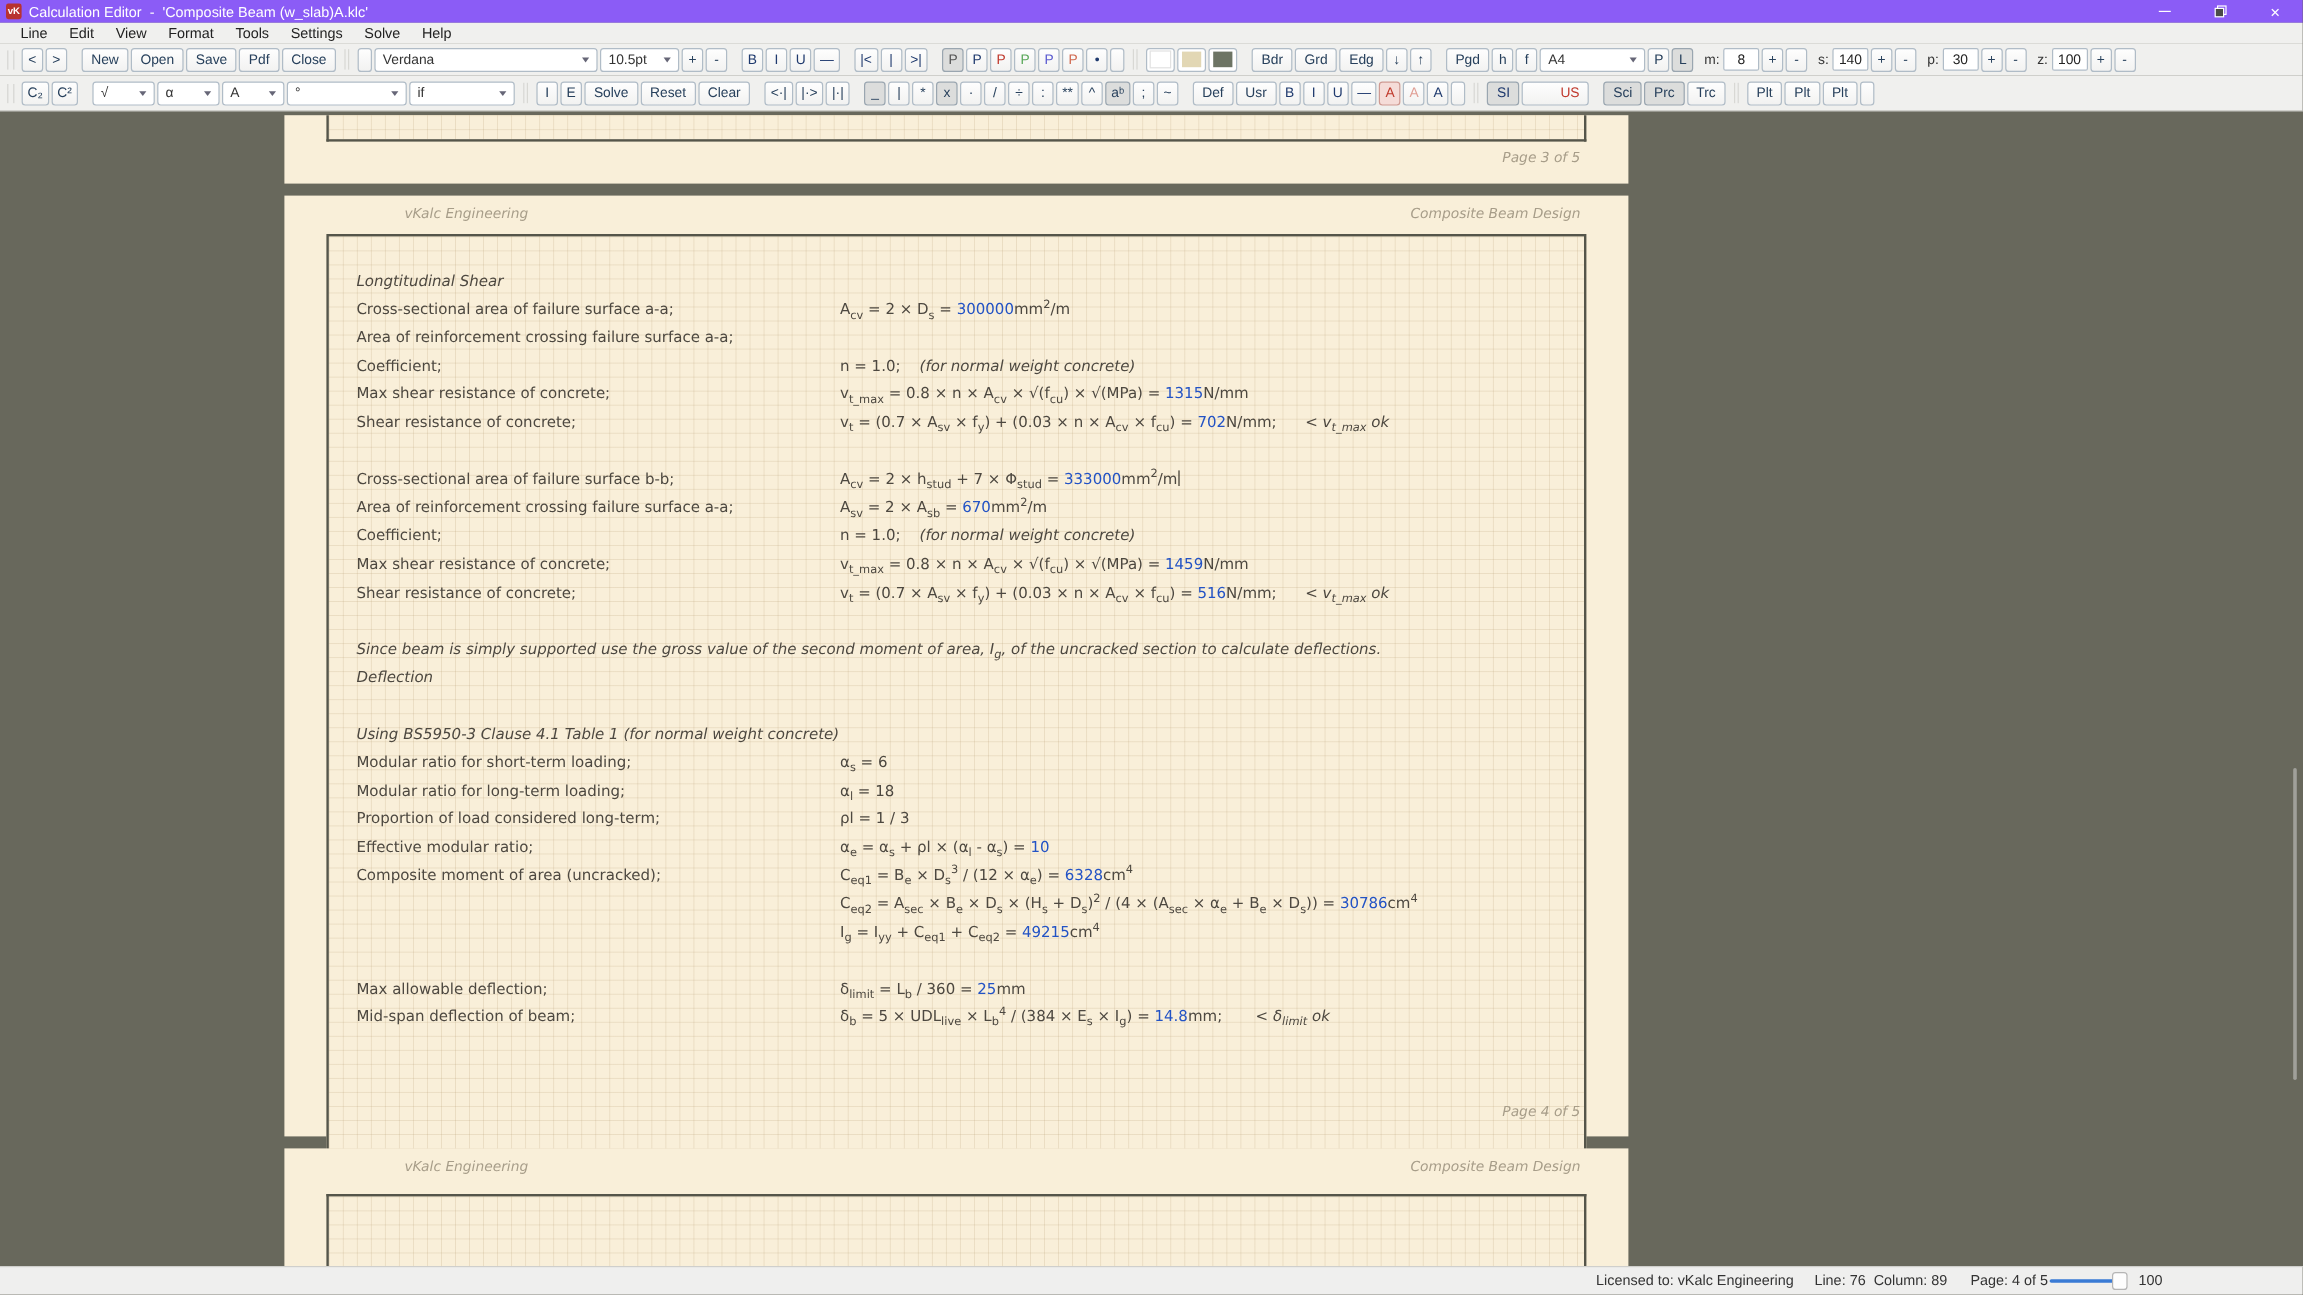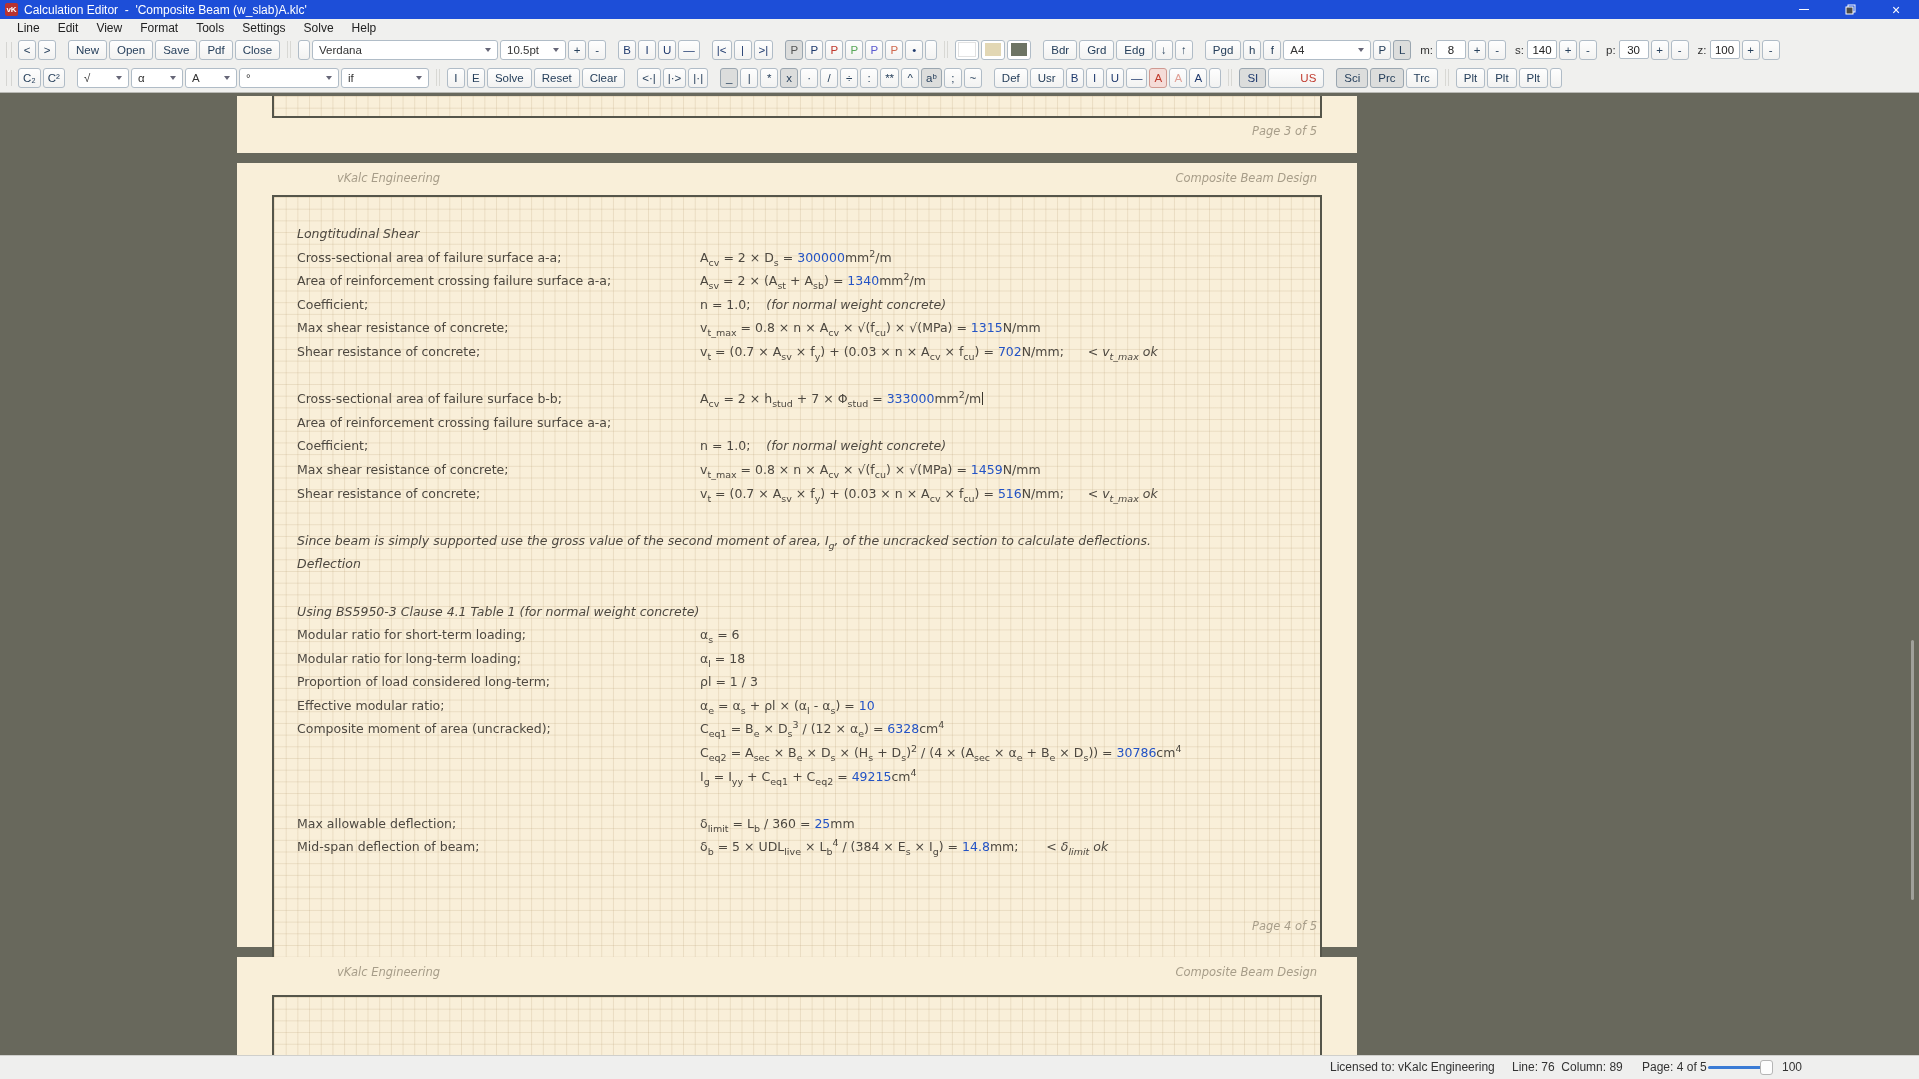--- a/index.html
+++ b/index.html
@@ -1,20 +1,20 @@
 <!DOCTYPE html>
 <html><head>
 <meta charset="utf-8">
 <style>
   html,body{margin:0;padding:0;width:1919px;height:1079px;overflow:hidden;
     font-family:"Liberation Sans",sans-serif;background:#68685c;}
   .window{position:relative;width:1919px;height:1079px;display:flex;flex-direction:column;}
 
   
-  .titlebar{height:19px;background:#1d4ed8;color:#fff;display:flex;align-items:center;
+  .titlebar{height:19px;background:#8b5cf6;color:#fff;display:flex;align-items:center;
     font-size:12px;flex:0 0 auto;}
   .appicon{width:13px;height:13px;background:#b83230;border-radius:2px;color:#fff;
     font-size:8px;font-weight:bold;display:flex;align-items:center;justify-content:center;
     margin:0 6px 0 5px;}
   .tb-title{white-space:pre;}
   .wincontrols{margin-left:auto;display:flex;height:100%;}
   .winbtn{width:46px;height:100%;display:flex;align-items:center;justify-content:center;color:#fff;}
   .minbar{width:10px;height:1px;background:#fff;}
   .closex{font-size:14px;line-height:1;}
 
@@ -306,27 +306,27 @@
     </div>
 
     <div class="page page4">
       <div class="pageheader">
         <span>vKalc Engineering</span>
         <span>Composite Beam Design</span>
       </div>
       <div class="gridbox">
         <div class="crow"><div class="cheading">Longtitudinal Shear</div></div>
         <div class="crow"><div class="clabel">Cross-sectional area of failure surface a-a;</div><div class="cformula">A<sub>cv</sub> = 2 × D<sub>s</sub> = <span class="val">300000</span>mm<sup>2</sup>/m</div></div>
-        <div class="crow"><div class="clabel">Area of reinforcement crossing failure surface a-a;</div><div class="cformula">A<sub>sv</sub> = 2 × (A<sub>st</sub> + A<sub>sb</sub>) = <span class="val">1340</span>mm<sup>2</sup>/m</div></div>
+        <div class="crow"><div class="clabel">Area of reinforcement crossing failure surface a-a;</div></div>
         <div class="crow"><div class="clabel">Coefficient;</div><div class="cformula">n = 1.0;&nbsp;&nbsp;&nbsp;&nbsp;<span class="em">(for normal weight concrete)</span></div></div>
         <div class="crow"><div class="clabel">Max shear resistance of concrete;</div><div class="cformula">v<sub>t_max</sub> = 0.8 × n × A<sub>cv</sub> × √(f<sub>cu</sub>) × √(MPa) = <span class="val">1315</span>N/mm</div></div>
         <div class="crow"><div class="clabel">Shear resistance of concrete;</div><div class="cformula">v<sub>t</sub> = (0.7 × A<sub>sv</sub> × f<sub>y</sub>) + (0.03 × n × A<sub>cv</sub> × f<sub>cu</sub>) = <span class="val">702</span>N/mm;&nbsp;&nbsp;&nbsp;&nbsp;&nbsp;&nbsp;<span class="em">&lt; v<sub>t_max</sub> ok</span></div></div>
         <div class="crow blankline"></div>
         <div class="crow"><div class="clabel">Cross-sectional area of failure surface b-b;</div><div class="cformula">A<sub>cv</sub> = 2 × h<sub>stud</sub> + 7 × Φ<sub>stud</sub> = <span class="val">333000</span>mm<sup>2</sup>/m<span class="caret"></span></div></div>
-        <div class="crow"><div class="clabel">Area of reinforcement crossing failure surface a-a;</div></div>
+        <div class="crow"><div class="clabel">Area of reinforcement crossing failure surface a-a;</div><div class="cformula">A<sub>sv</sub> = 2 × A<sub>sb</sub> = <span class="val">670</span>mm<sup>2</sup>/m</div></div>
         <div class="crow"><div class="clabel">Coefficient;</div><div class="cformula">n = 1.0;&nbsp;&nbsp;&nbsp;&nbsp;<span class="em">(for normal weight concrete)</span></div></div>
         <div class="crow"><div class="clabel">Max shear resistance of concrete;</div><div class="cformula">v<sub>t_max</sub> = 0.8 × n × A<sub>cv</sub> × √(f<sub>cu</sub>) × √(MPa) = <span class="val">1459</span>N/mm</div></div>
         <div class="crow"><div class="clabel">Shear resistance of concrete;</div><div class="cformula">v<sub>t</sub> = (0.7 × A<sub>sv</sub> × f<sub>y</sub>) + (0.03 × n × A<sub>cv</sub> × f<sub>cu</sub>) = <span class="val">516</span>N/mm;&nbsp;&nbsp;&nbsp;&nbsp;&nbsp;&nbsp;<span class="em">&lt; v<sub>t_max</sub> ok</span></div></div>
         <div class="crow blankline"></div>
         <div class="crow"><div class="cnote">Since beam is simply supported use the gross value of the second moment of area, I<sub>g</sub>, of the uncracked section to calculate deflections.</div></div>
         <div class="crow"><div class="cheading">Deflection</div></div>
         <div class="crow blankline"></div>
         <div class="crow"><div class="cheading">Using BS5950-3 Clause 4.1 Table 1 (for normal weight concrete)</div></div>
         <div class="crow"><div class="clabel">Modular ratio for short-term loading;</div><div class="cformula">α<sub>s</sub> = 6</div></div>
         <div class="crow"><div class="clabel">Modular ratio for long-term loading;</div><div class="cformula">α<sub>l</sub> = 18</div></div>

